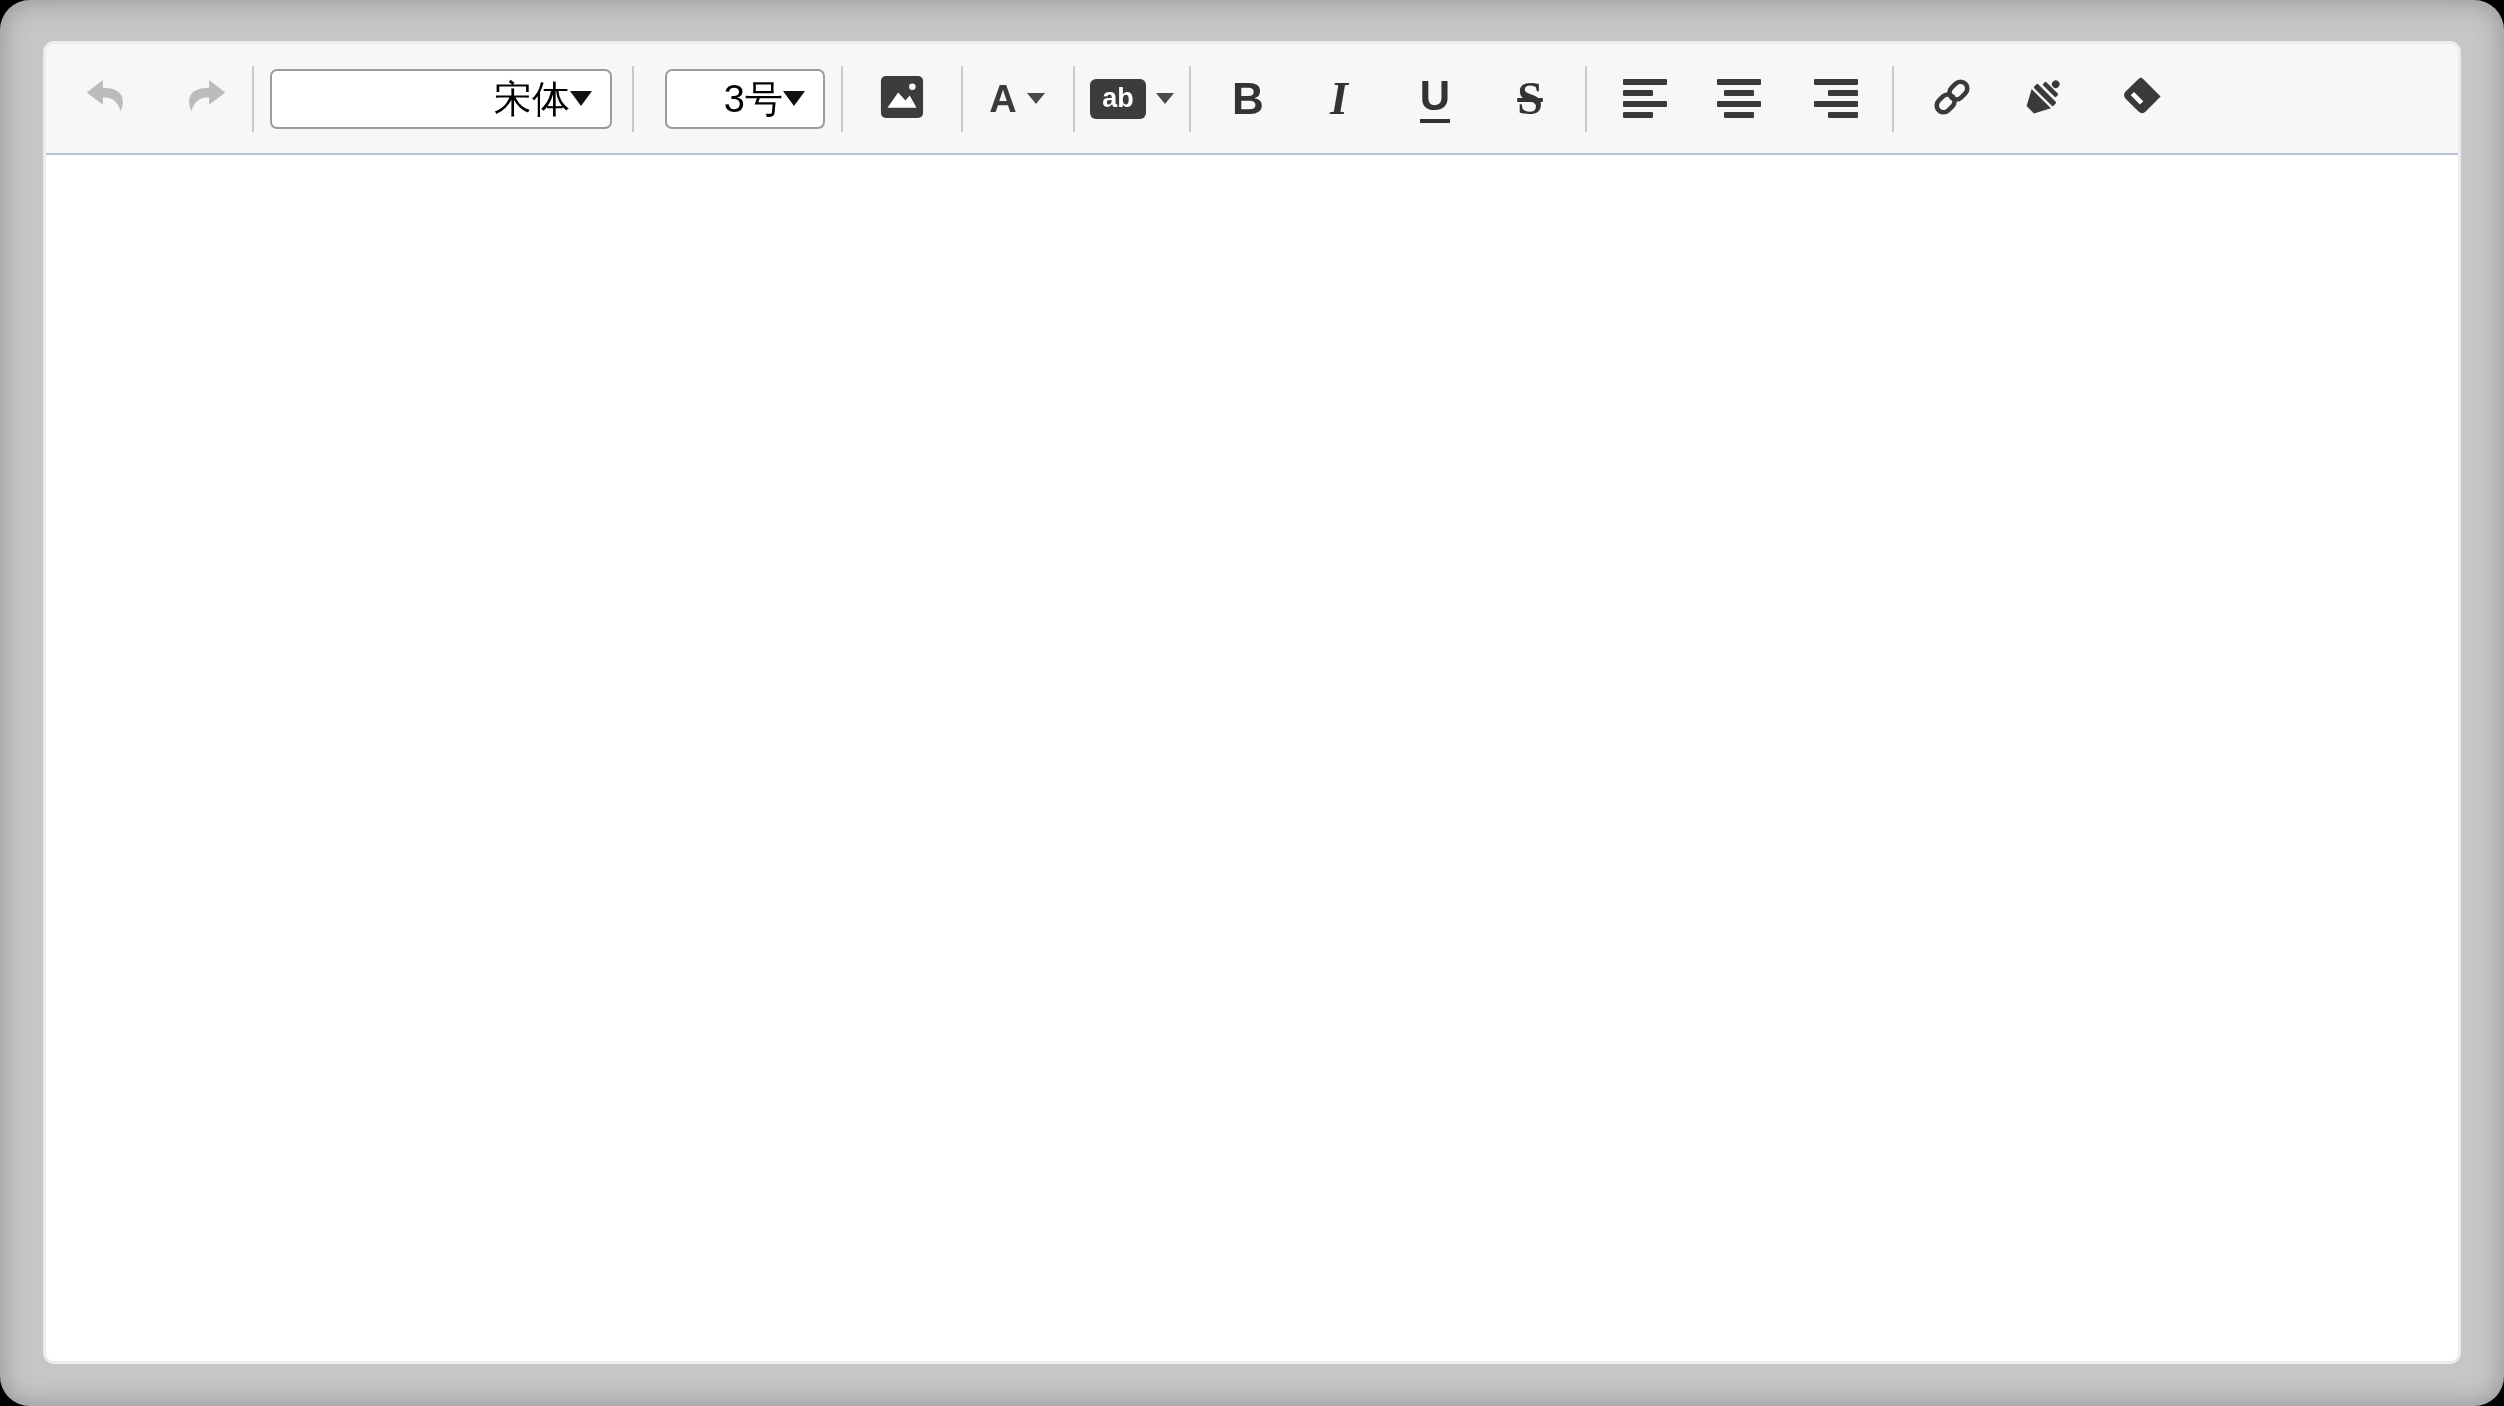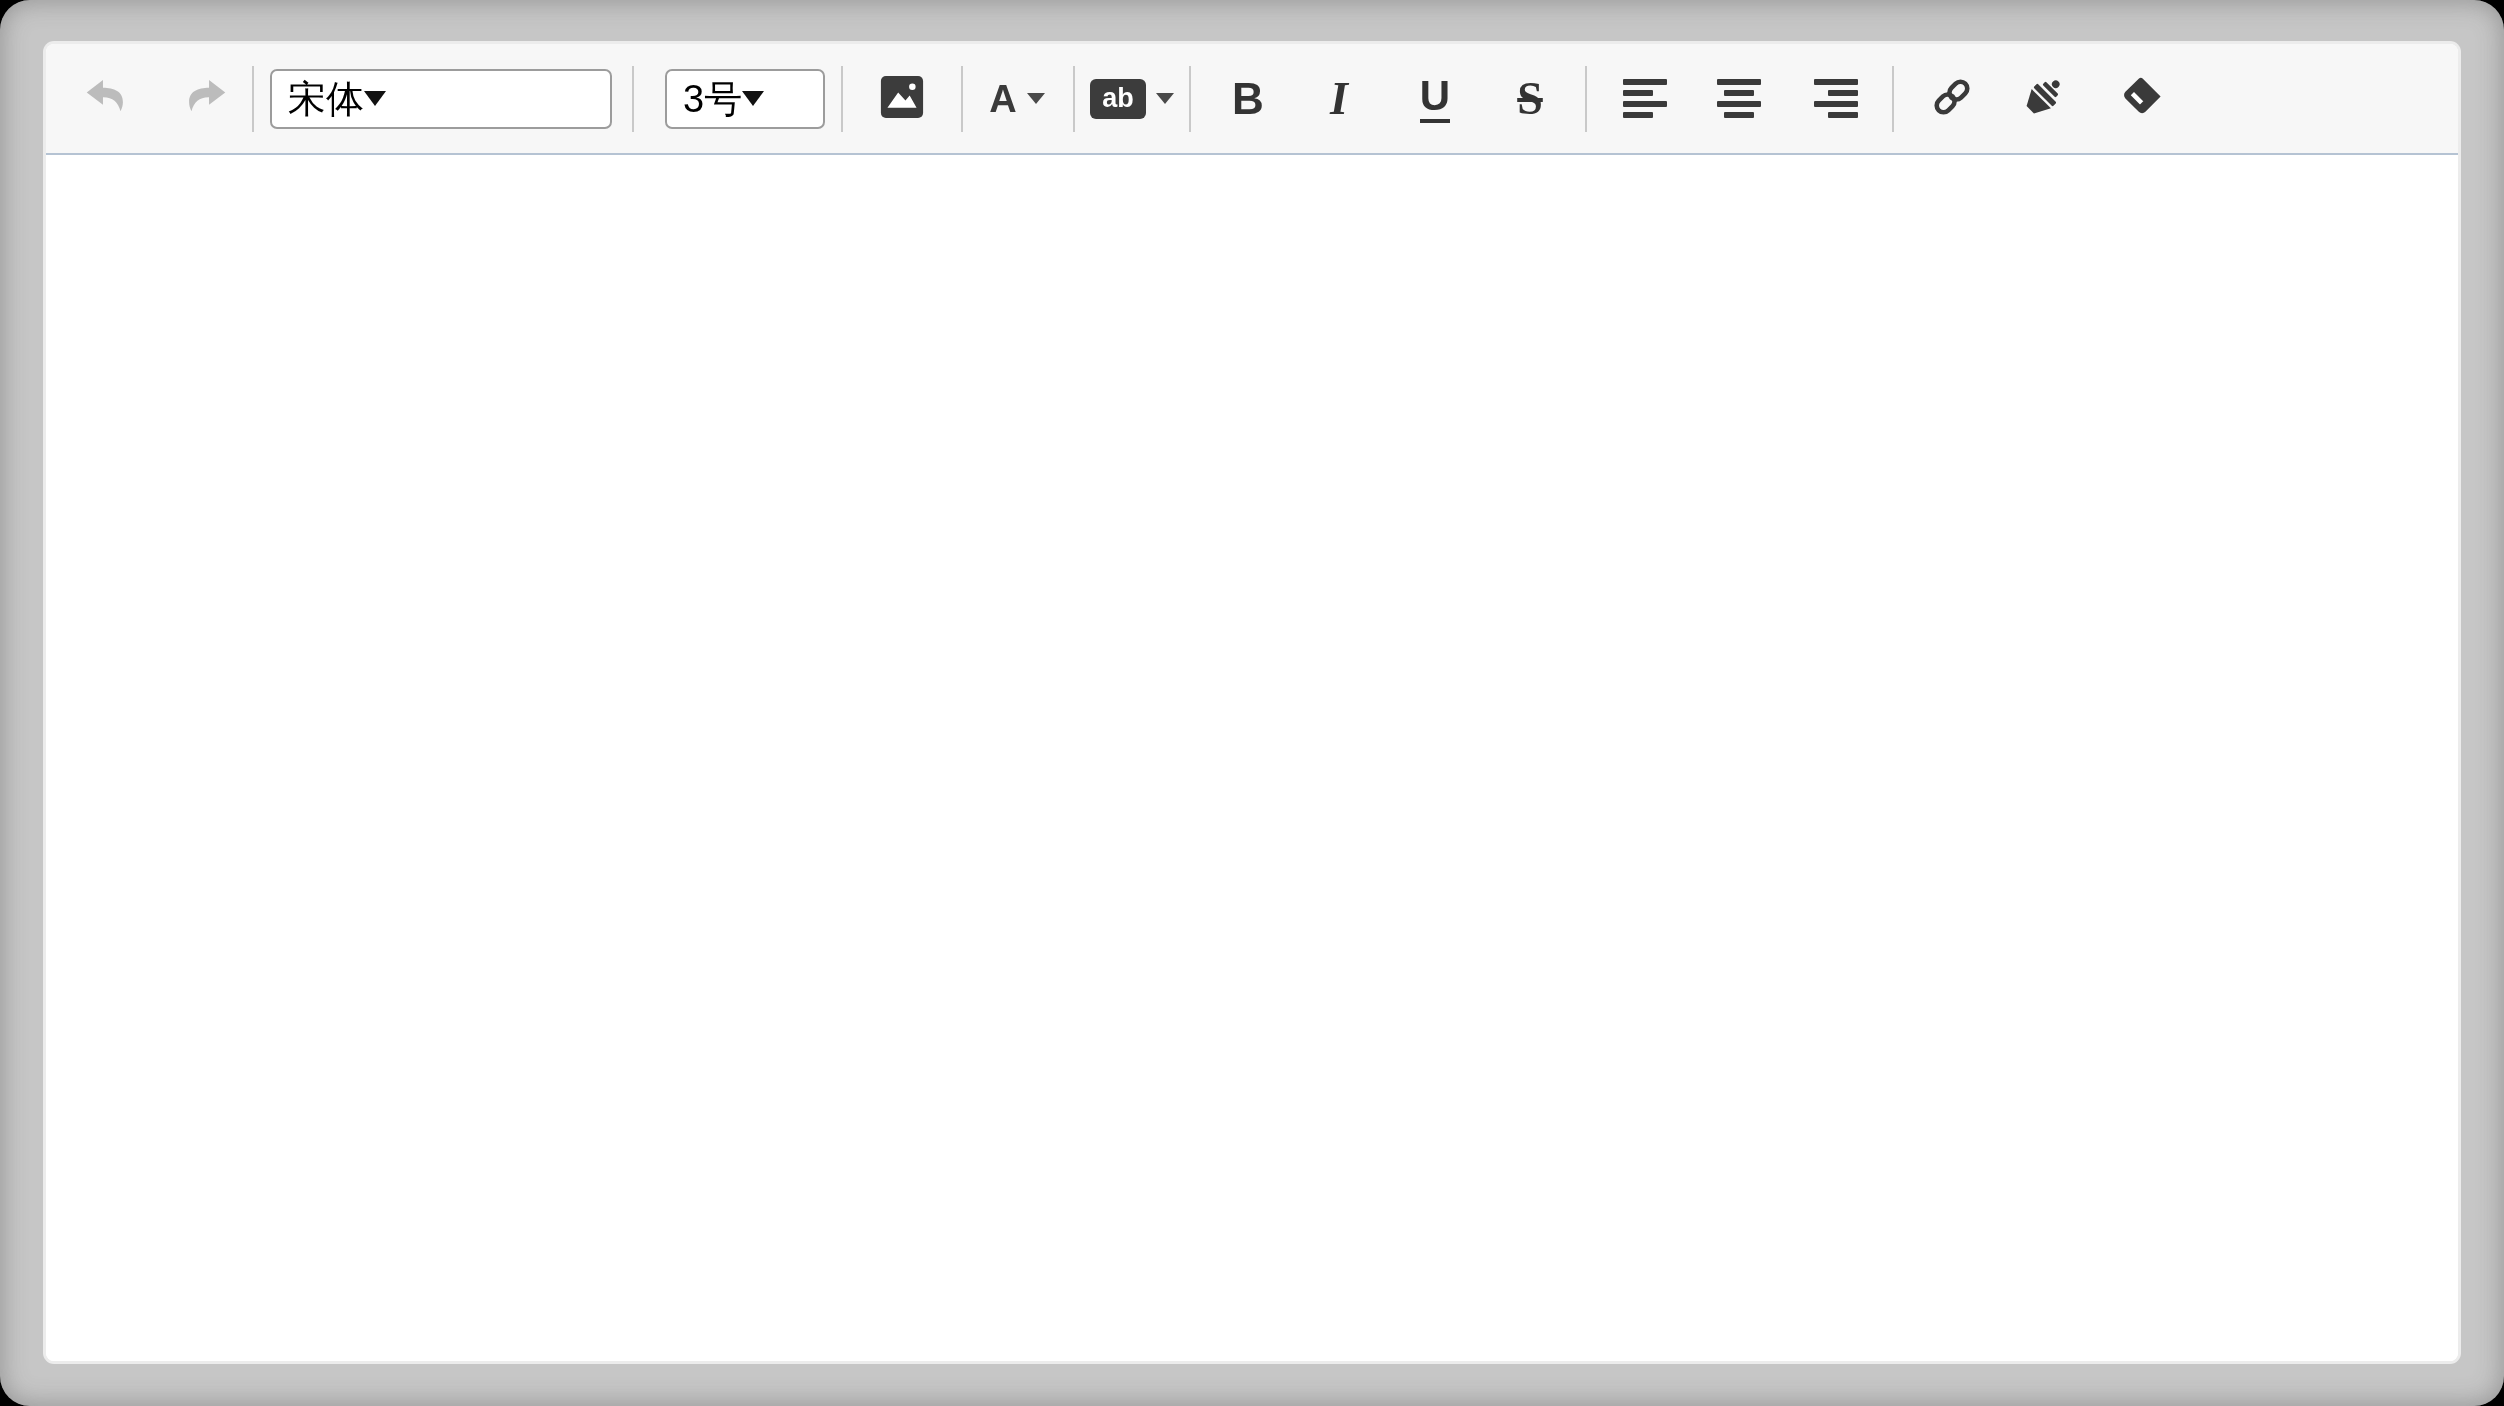--- a/index.html
+++ b/index.html
@@ -64,21 +64,21 @@
     flex: 0 0 auto;
   }
 
   .tb-select {
     height: 60px;
     background: #ffffff;
     border: 2px solid #9c9c9c;
     border-radius: 7px;
     display: flex;
     align-items: center;
-    justify-content: flex-start;
+    justify-content: flex-end;
     padding: 0 18px 0 16px;
     cursor: pointer;
     flex: 0 0 auto;
     color: #000;
   }
   .tb-select .sel-value {
     font-size: 38px;
     line-height: 1;
     white-space: nowrap;
   }

